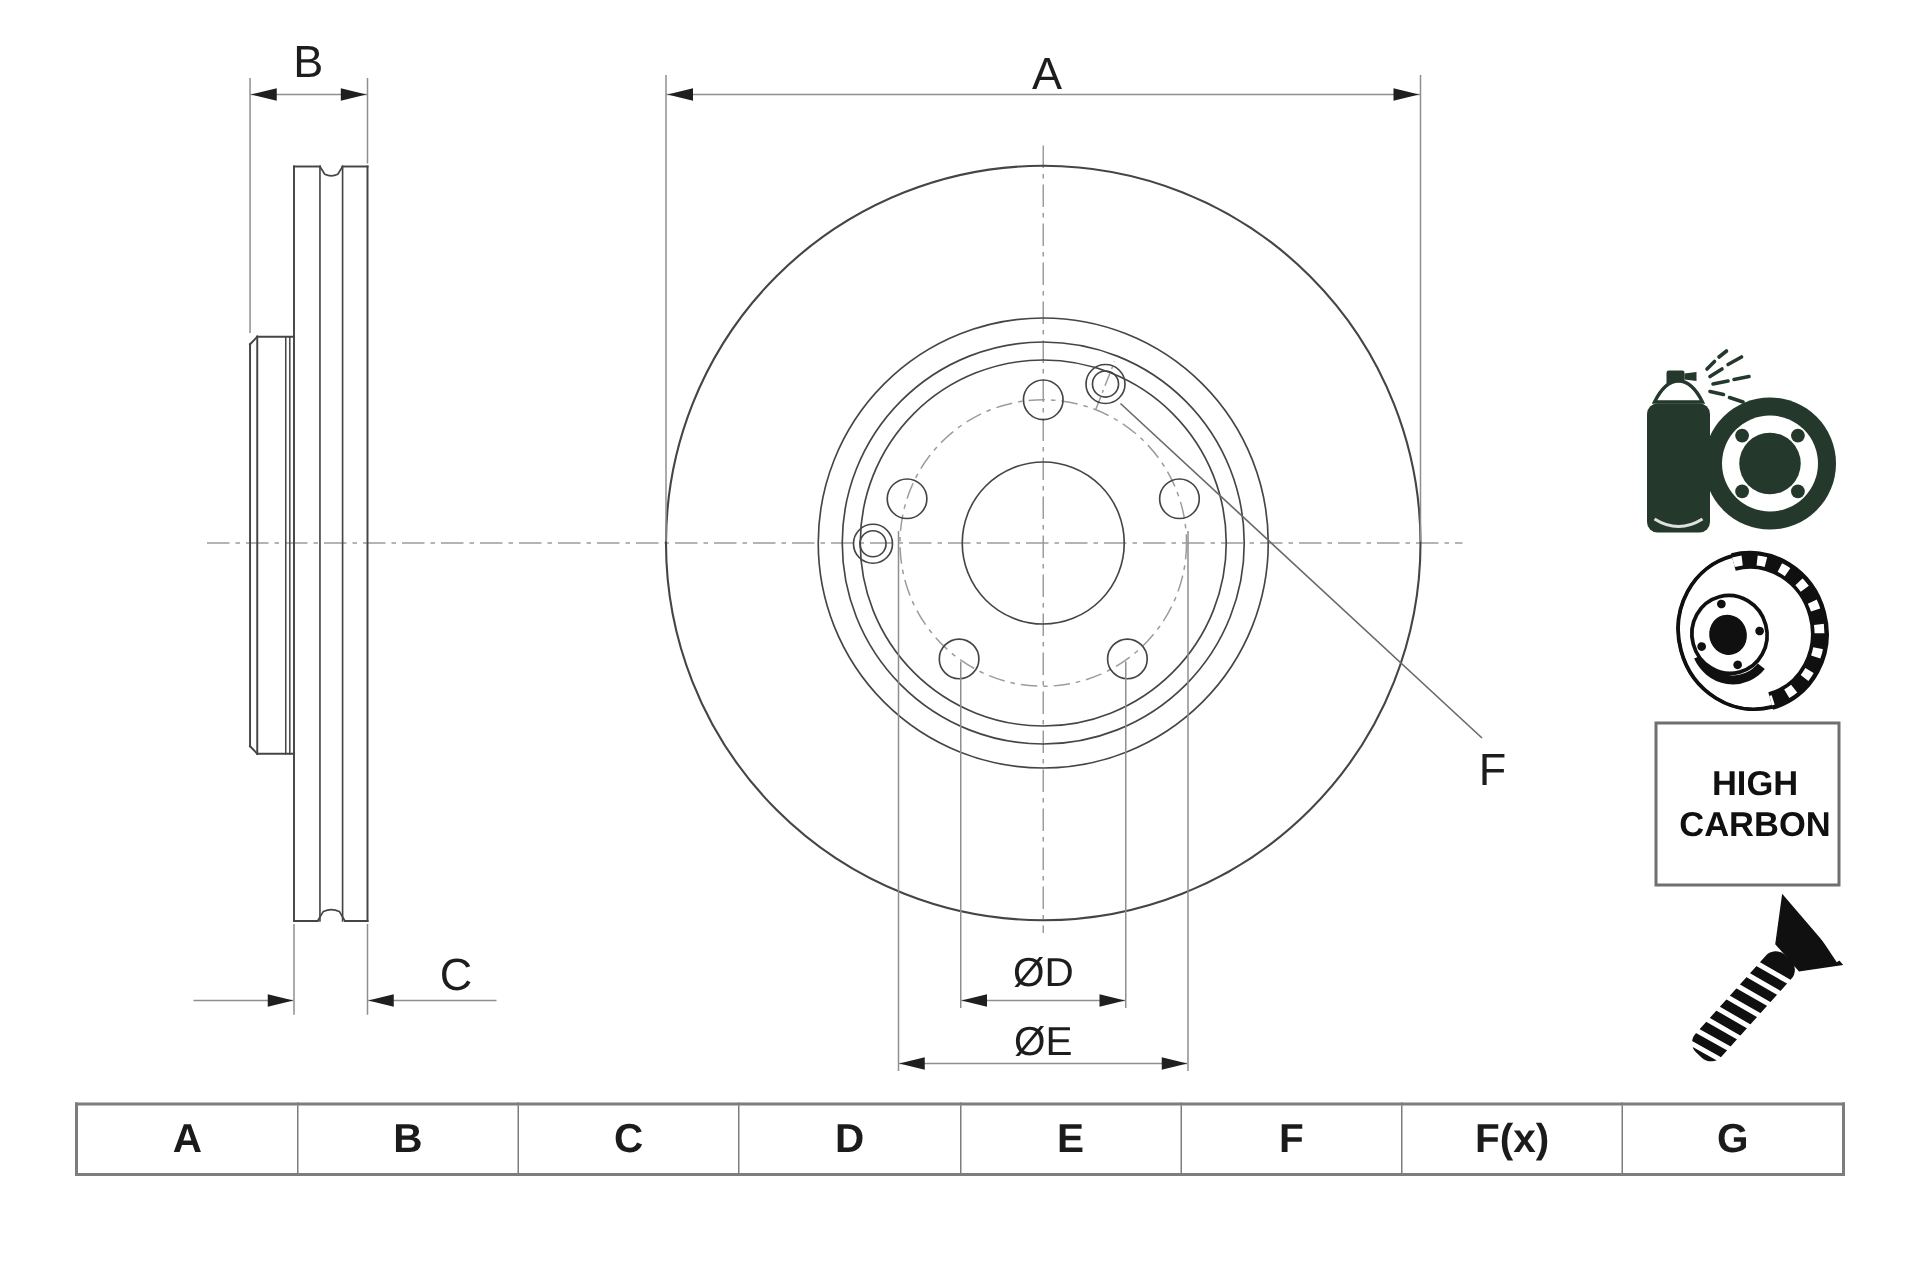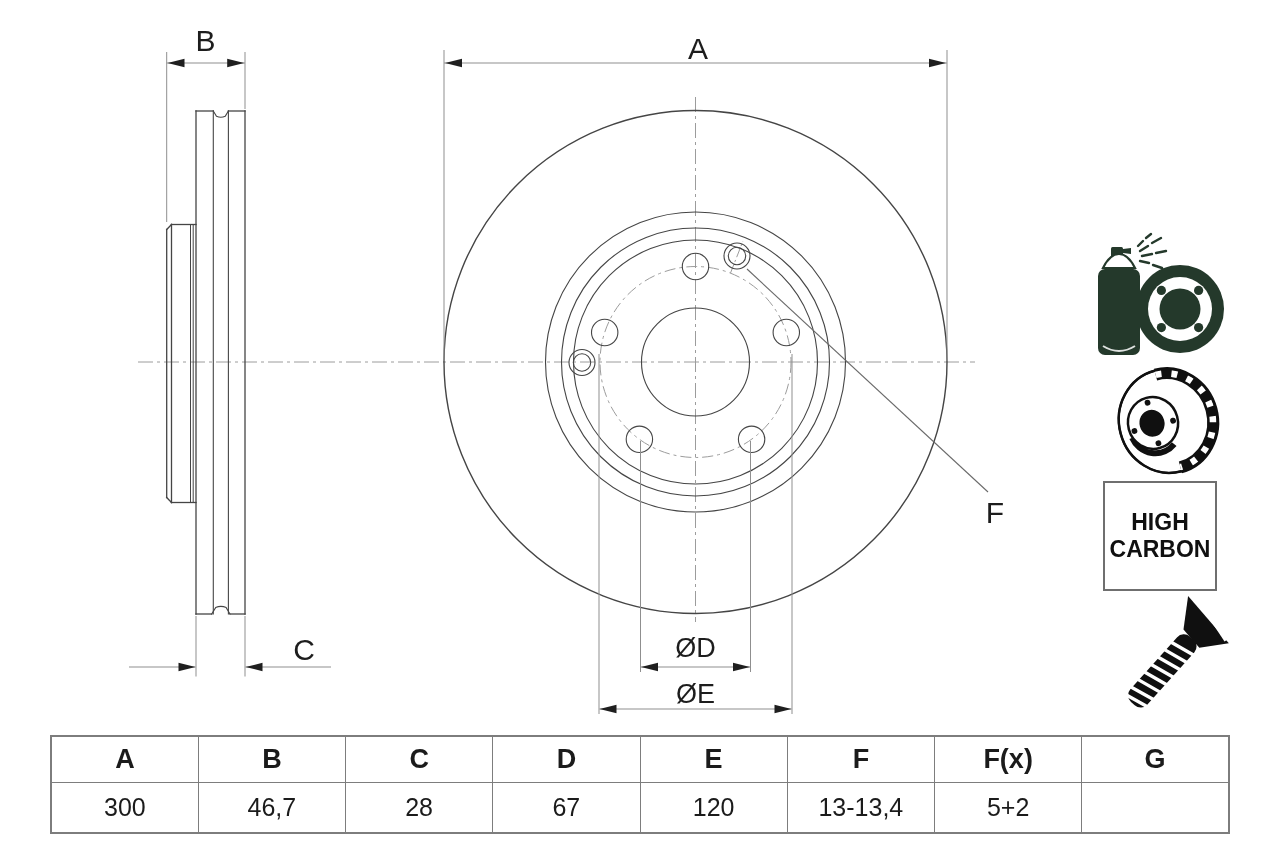--- a/index.html
+++ b/index.html
@@ -6,21 +6,21 @@
   body{
     width:1280px;height:853px;position:relative;background:#ffffff;
     font-family:"Liberation Sans", sans-serif;overflow:hidden;
   }
   .drawing-svg{position:absolute;left:0;top:0;}
   .dim-label{fill:#1d1d1d;font-family:"Liberation Sans",sans-serif;}
   .badge{
     position:absolute;left:1103px;top:481px;width:110px;height:106px;
     border:2px solid #6f6f6f;background:#fff;display:flex;flex-direction:column;
     align-items:center;justify-content:center;text-align:center;
-    font-weight:bold;font-size:23px;line-height:27px;color:#101010;
+    font-weight:bold;font-size:23px;line-height:27px;color:#101010;padding-left:10px;
   }
   .spec-table-wrap{position:absolute;left:50px;top:735px;width:1180px;}
   table.spec{
     width:100%;border-collapse:collapse;table-layout:fixed;
     border:2px solid #7d7d7d;background:#fff;color:#1b1b1b;
   }
   table.spec th,table.spec td{border:1px solid #7d7d7d;text-align:center;vertical-align:middle;padding:0;}
   table.spec th{height:45px;font-size:27px;font-weight:bold;}
   table.spec td{height:49px;font-size:25px;font-weight:normal;}
 </style>
@@ -198,25 +198,15 @@
         <tr>
       <th>A</th>
       <th>B</th>
       <th>C</th>
       <th>D</th>
       <th>E</th>
       <th>F</th>
       <th>F(x)</th>
       <th>G</th>
     </tr>
-    <tr>
-      <td>300</td>
-      <td>46,7</td>
-      <td>28</td>
-      <td>67</td>
-      <td>120</td>
-      <td>13-13,4</td>
-      <td>5+2</td>
-      <td></td>
-    </tr>
   </tbody>
     </table>
 </div>
 
 </body></html>

